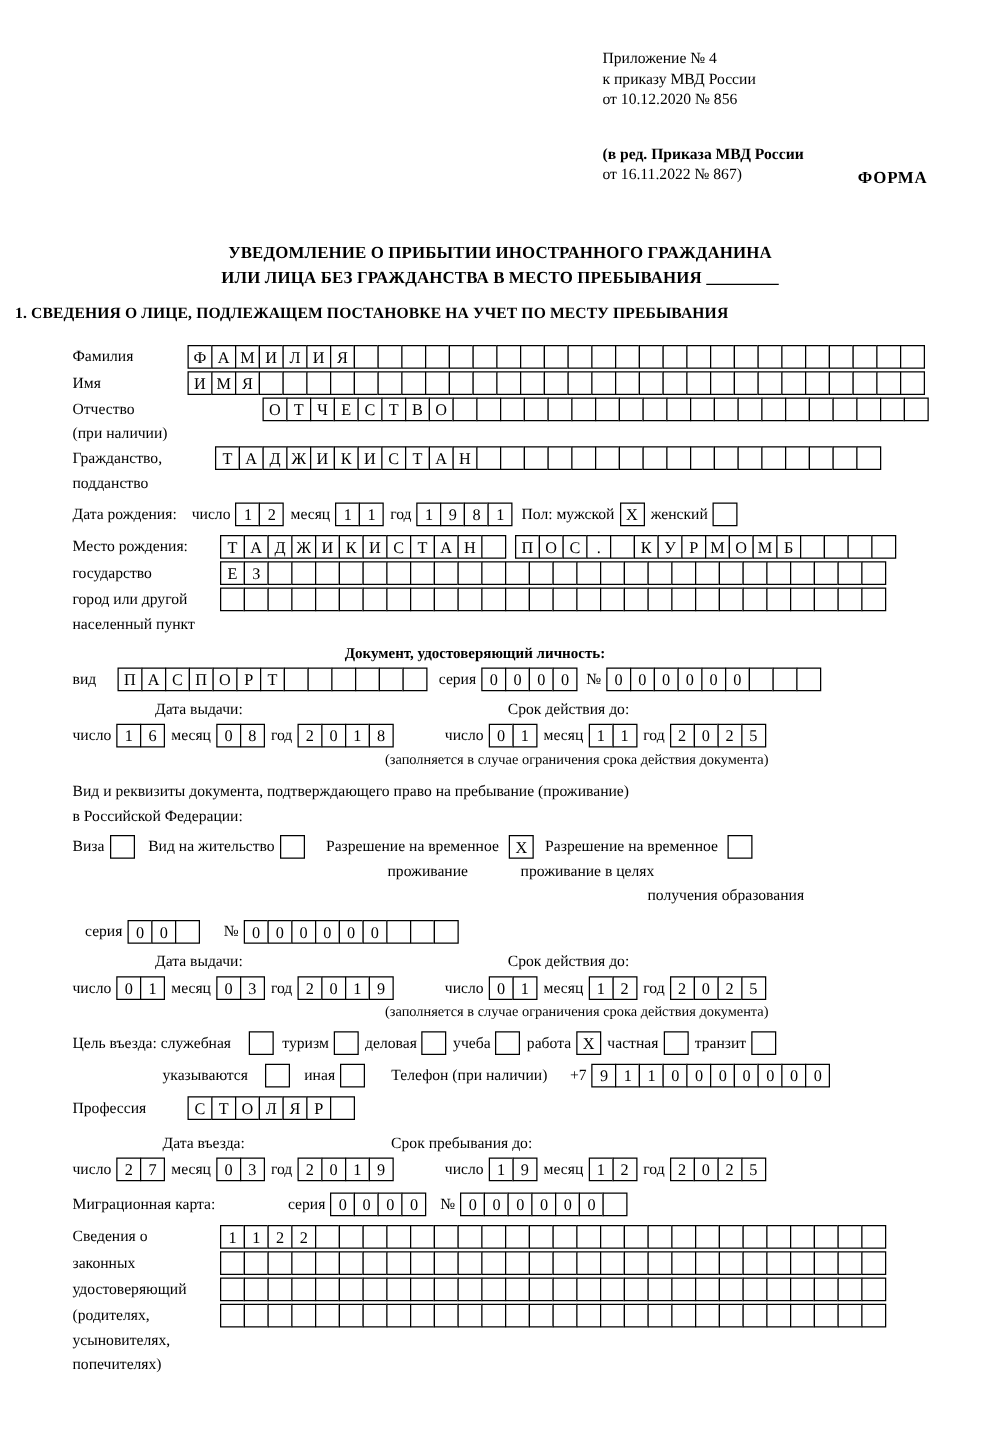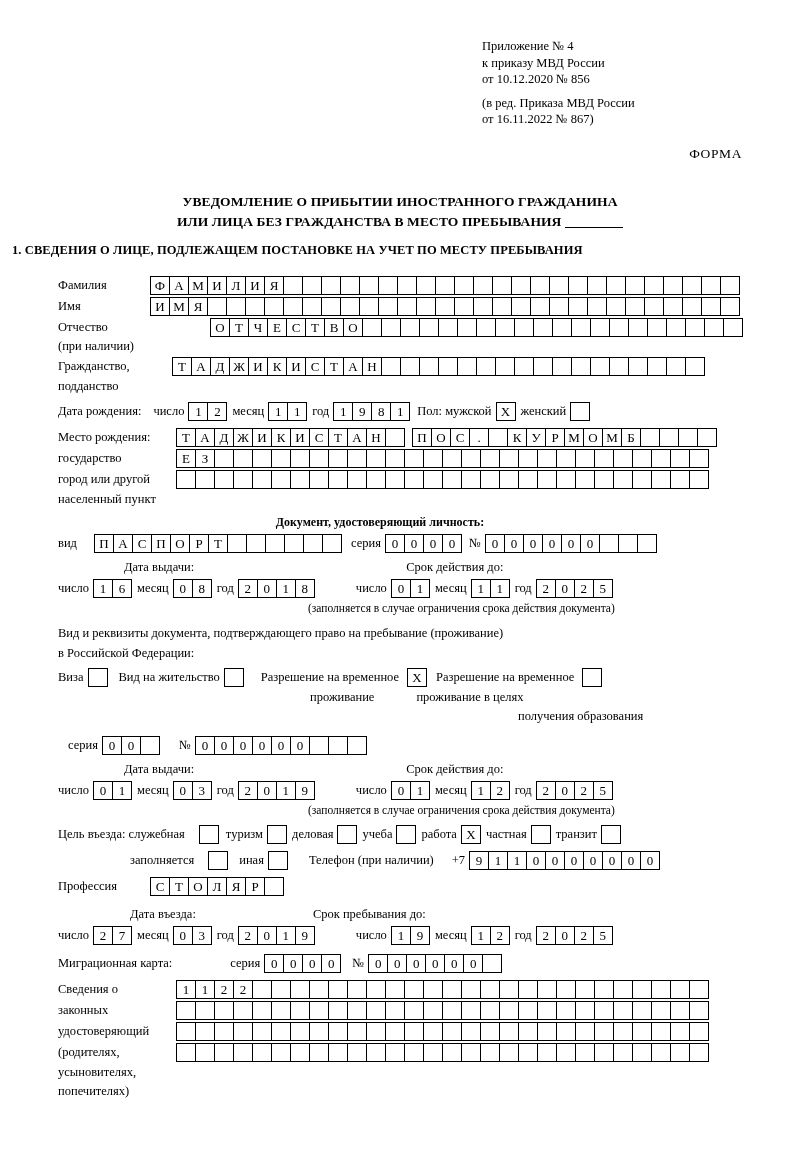--- a/index.html
+++ b/index.html
@@ -24,27 +24,27 @@
   }
   .hdr {
     position: absolute;
     top: 38px;
     right: 58px;
     width: 260px;
     font-size: 12.5px;
     line-height: 1.32;
     text-align: left;
   }
-  .hdr .grp2 { margin-top: 7px; }
+  .hdr .grp2 { margin-top: 27px; font-weight: bold; }
   .forma {
     position: absolute;
-    top: 146px;
+    top: 134px;
     right: 58px;
     font-size: 13.5px;
-    font-weight: normal;
+    font-weight: bold;
     letter-spacing: 0.6px;
   }
   .title {
     position: absolute;
     top: 192px;
     left: 0;
     width: 800px;
     text-align: center;
     font-size: 13.5px;
     font-weight: bold;
@@ -641,21 +641,21 @@
       <span class="boxes gapL2">
           <span class="bx"></span>
         </span>
       <span class="lbl" style="margin-left:6px">транзит</span>
       <span class="boxes gapL2">
           <span class="bx"></span>
         </span>
     </div>
 
     <div class="row mt6">
-      <span class="lbl" style="margin-left:72px">заполняется</span>
+      <span class="lbl" style="margin-left:72px">указываются</span>
       <span class="boxes" style="margin-left:14px">
           <span class="bx"></span>
         </span>
       <span class="lbl" style="margin-left:12px">иная</span>
       <span class="boxes gapL2">
           <span class="bx"></span>
         </span>
       <span class="lbl" style="margin-left:22px">Телефон (при наличии)</span>
       <span class="lbl" style="margin-left:18px">+7</span>
       <span class="boxes gapL2">

